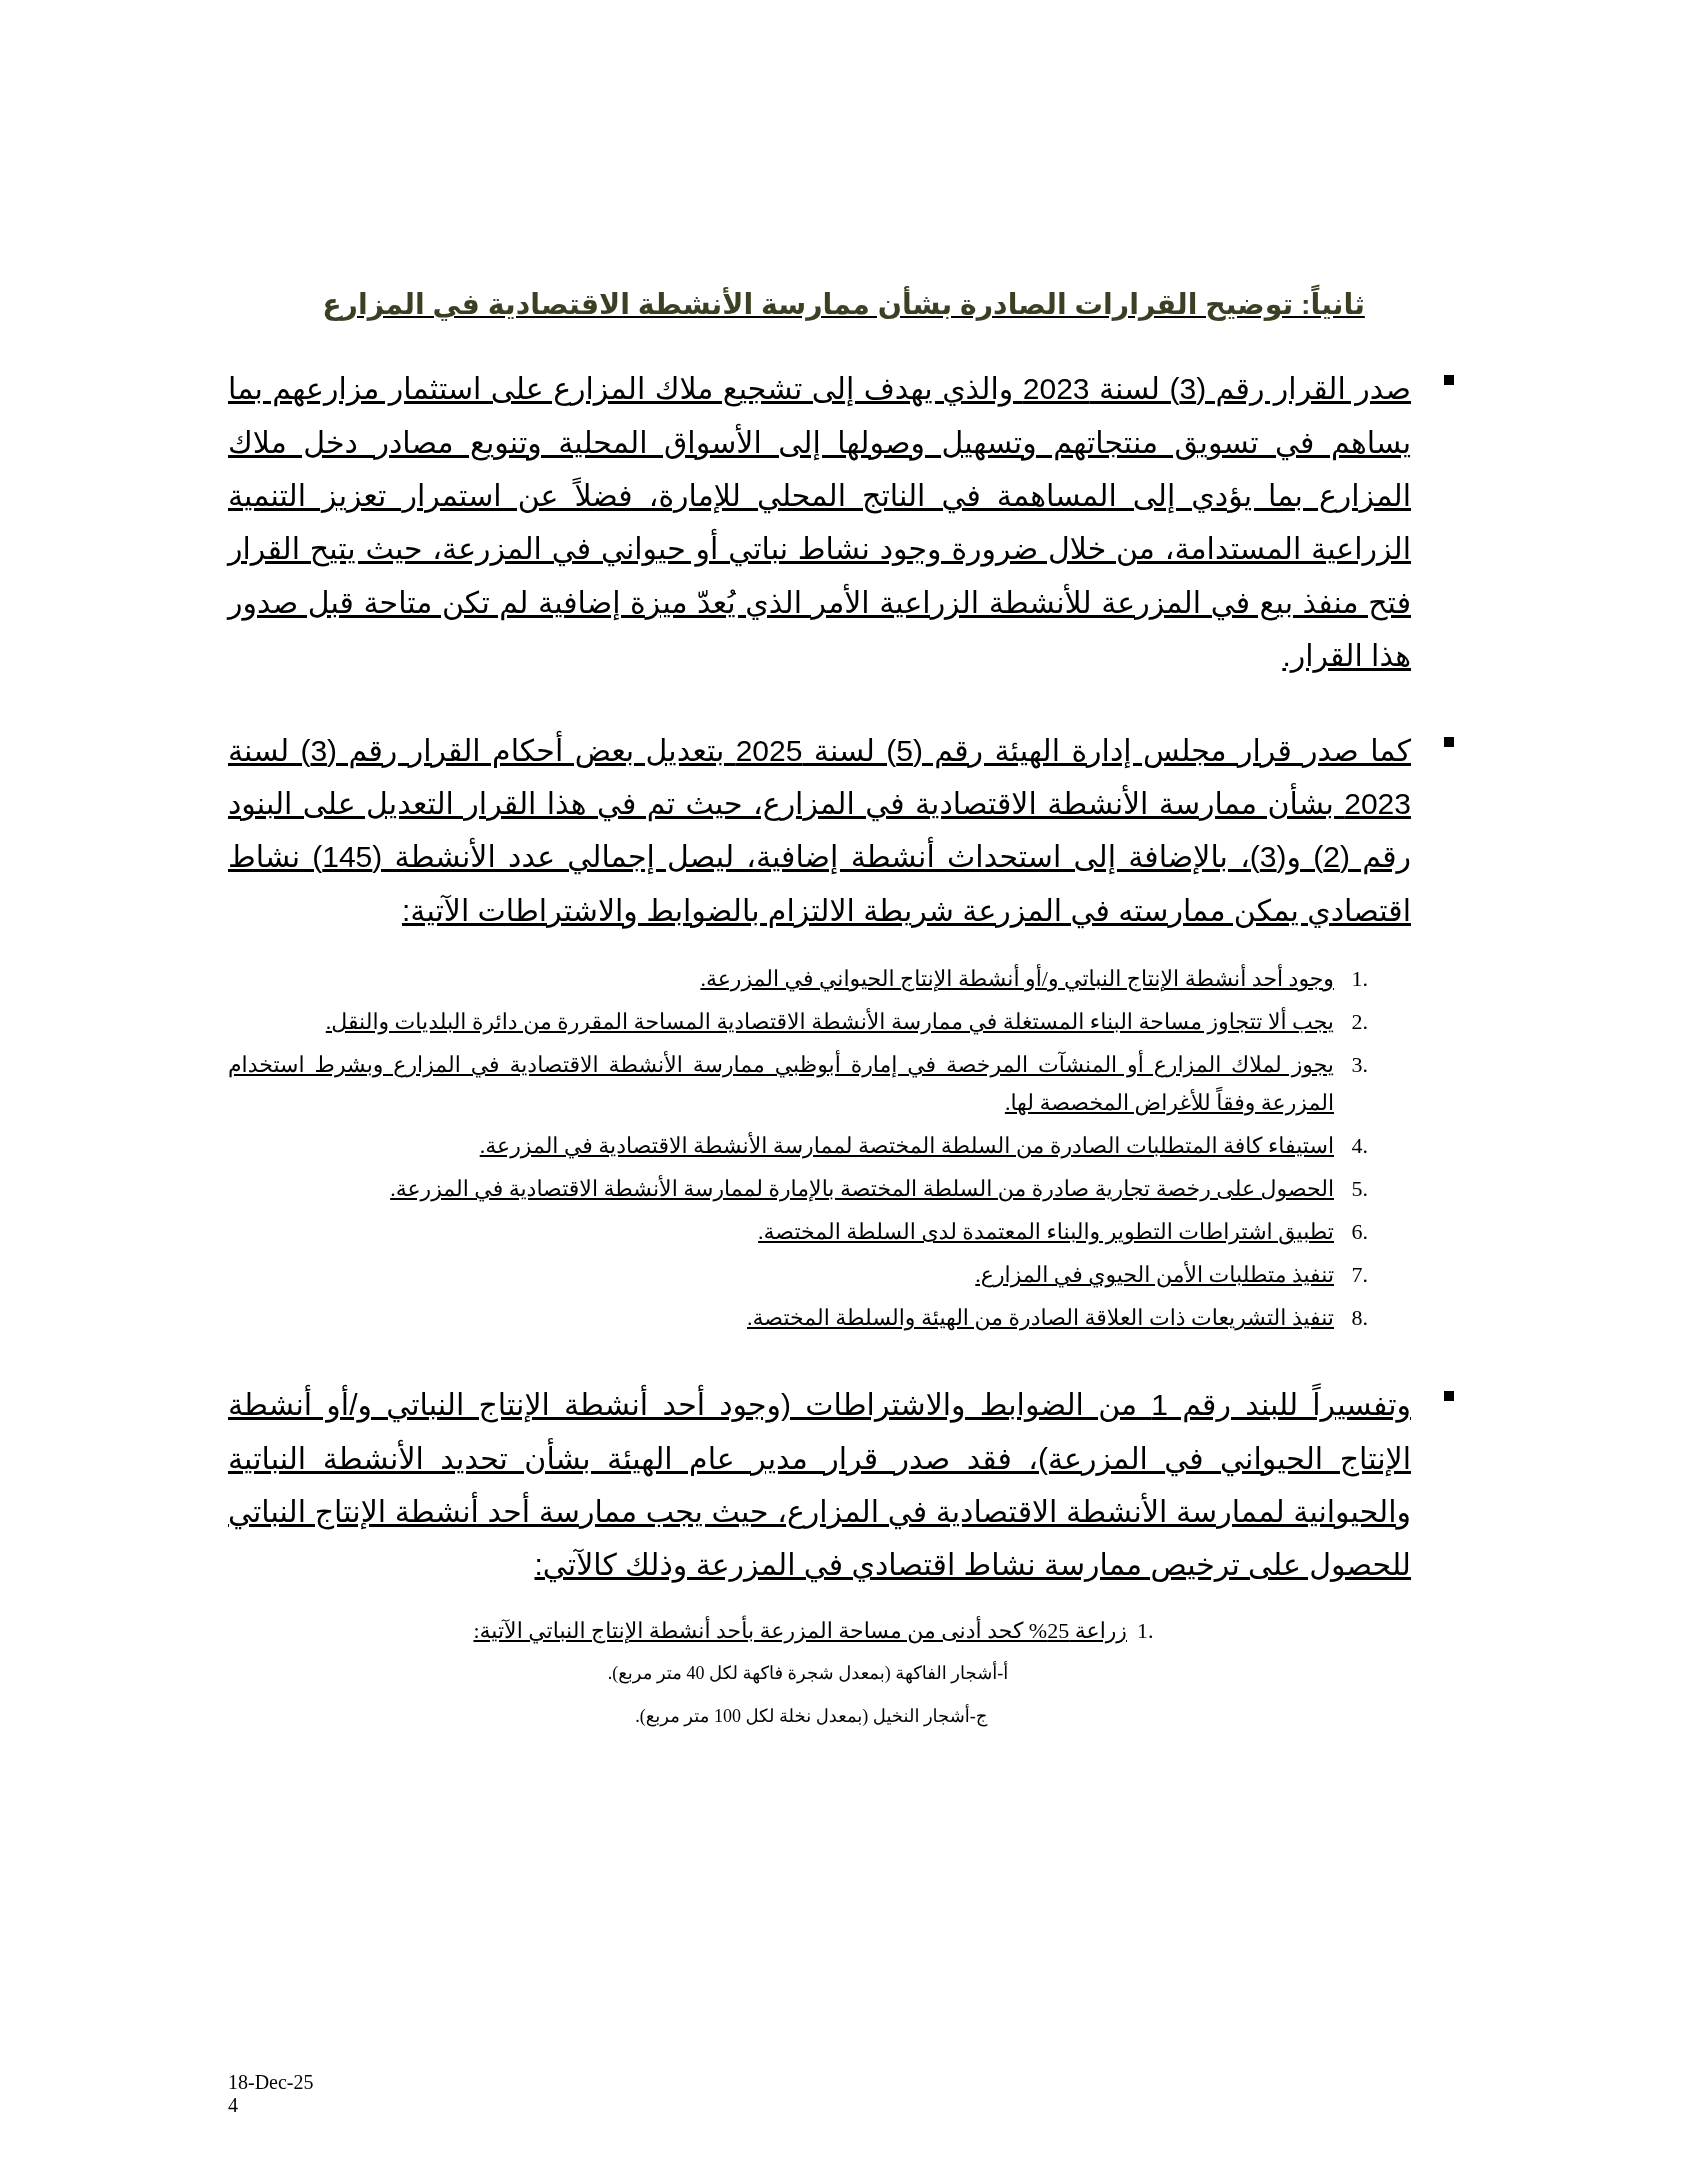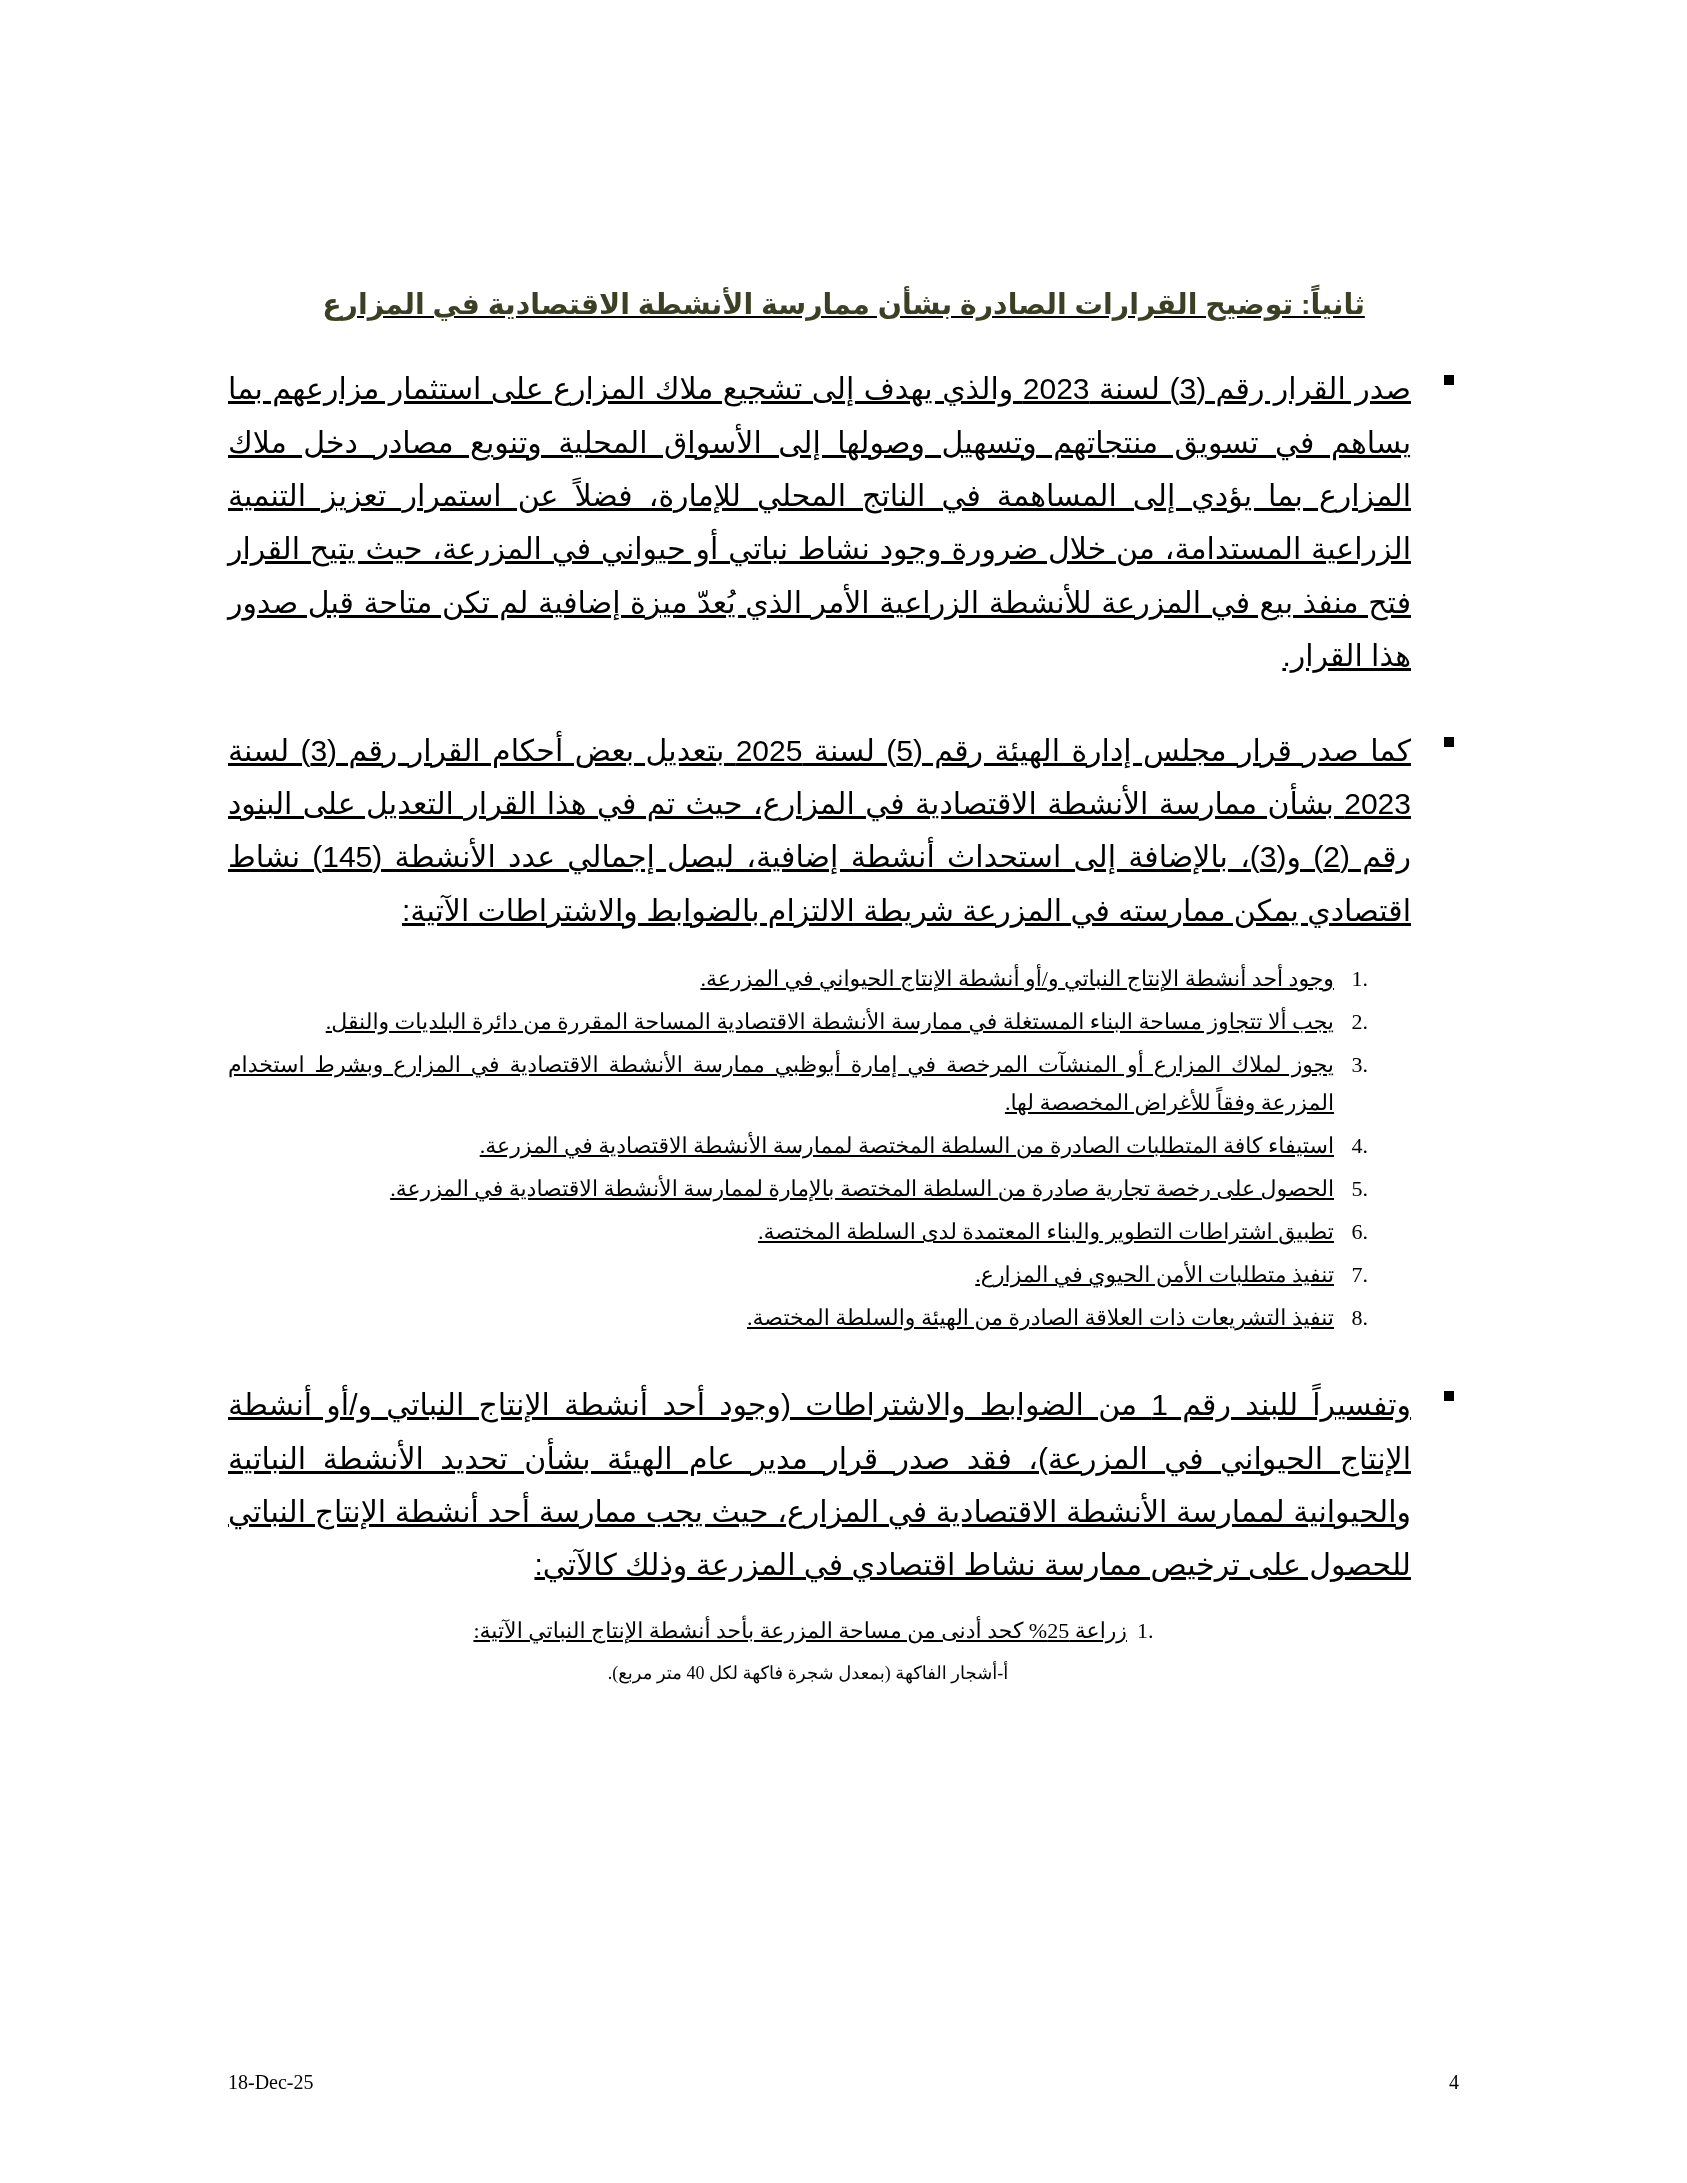--- a/index.html
+++ b/index.html
@@ -137,20 +137,21 @@
     left: 228px;
     right: 228px;
     top: 2071px;
     direction: ltr;
     display: flex;
     justify-content: space-between;
     align-items: baseline;
     font-family: "Liberation Serif", "DejaVu Serif", serif;
     font-size: 20px;
     color: #000000;
+    flex-direction: column;
   }
   .footer-date { text-align: left; }
   .footer-page { text-align: right; }
 </style>
 </head>
 <body>
 
 <div class="page">
 
   <div class="content">
@@ -214,20 +215,25 @@
             <span class="num-text">زراعة 25% كحد أدنى من مساحة المزرعة بأحد أنشطة الإنتاج النباتي الآتية:</span>
           </li>
         </ol>
 
         <ul class="sub-list">
           <li class="sub-item">
             <span class="sub-inner">
               <span class="sub-marker">أ-</span><span>أشجار الفاكهة (بمعدل شجرة فاكهة لكل 40 متر مربع).</span>
             </span>
           </li>
+          <li class="sub-item">
+            <span class="sub-inner">
+              <span class="sub-marker">ج-</span><span>أشجار النخيل (بمعدل نخلة لكل 100 متر مربع).</span>
+            </span>
+          </li>
         </ul>
       </li>
 
     </ul>
   </div>
 
   <div class="footer">
     <span class="footer-date">18-Dec-25</span>
     <span class="footer-page">4</span>
   </div>

